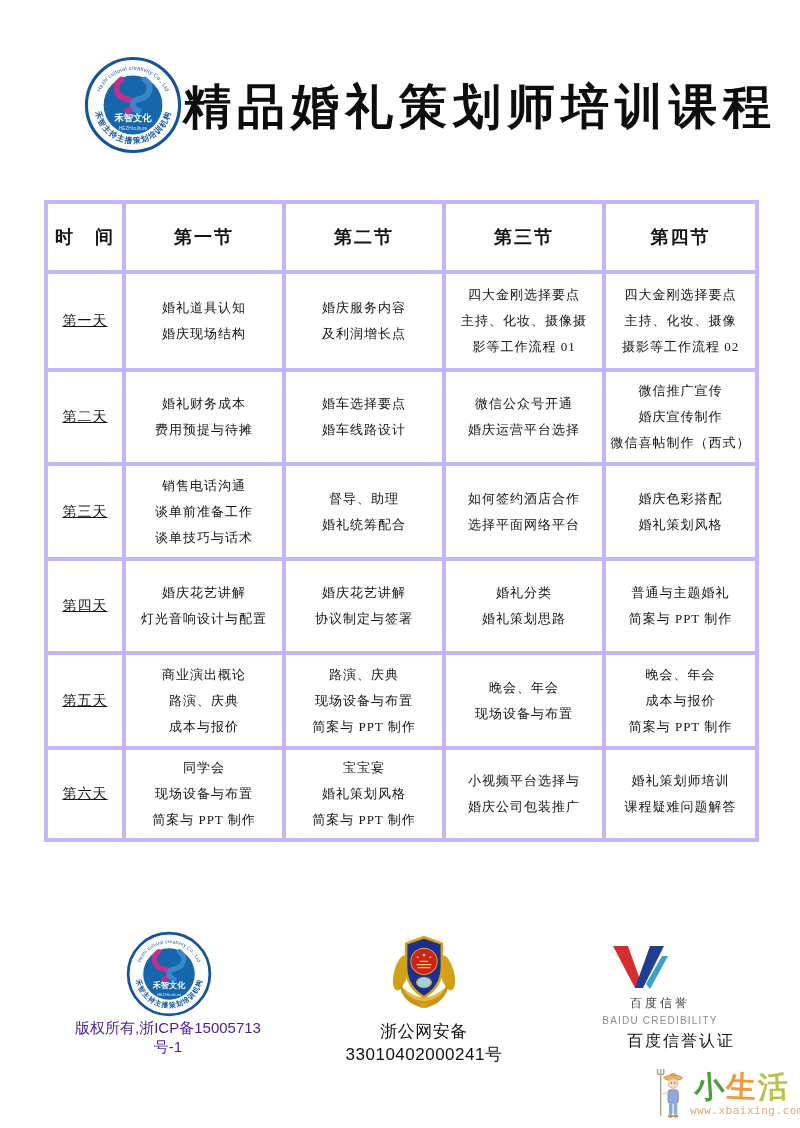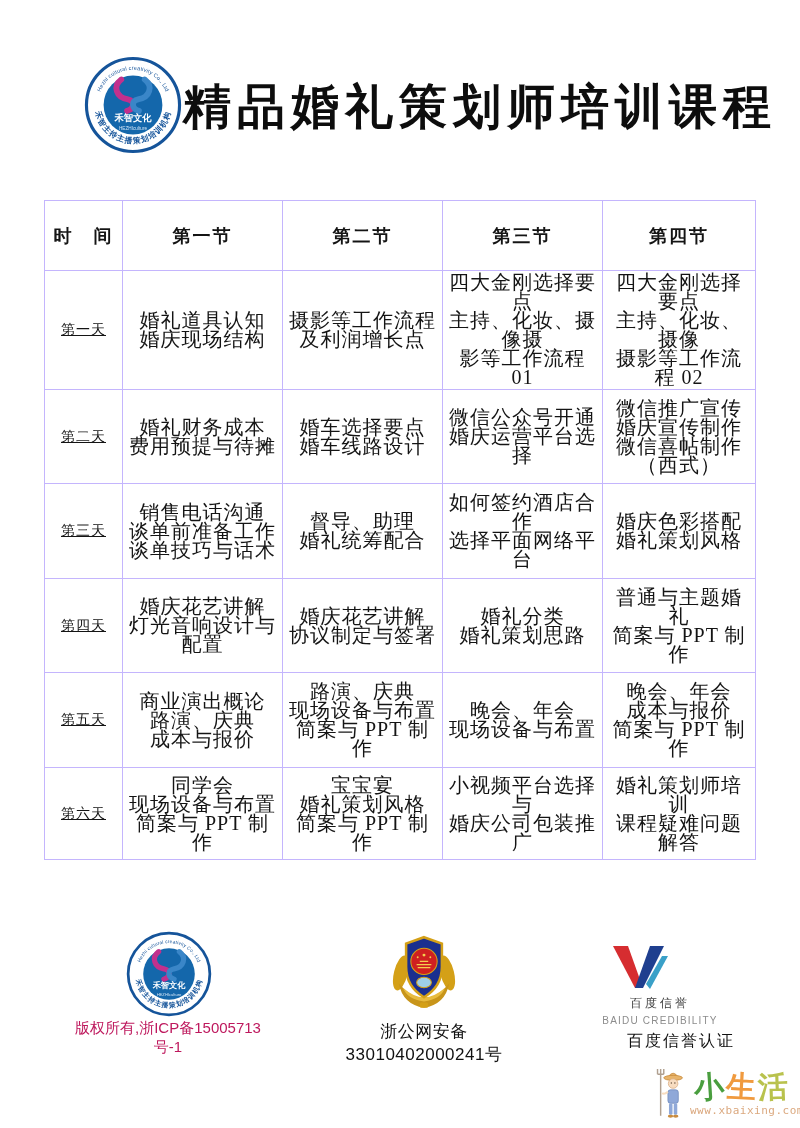--- a/index.html
+++ b/index.html
@@ -16,32 +16,32 @@
     position:absolute;left:183px;top:82px;width:580px;
     font-size:48px;font-weight:bold;letter-spacing:6px;line-height:1.05;
     color:#0d0d0d;white-space:nowrap;text-align:right;
   }
   
   table.schedule{
     position:absolute;left:44px;top:200px;width:712px;
     border-collapse:collapse;table-layout:fixed;
   }
   table.schedule th, table.schedule td{
-    border:1px solid #c4b5fd;text-align:center;vertical-align:middle;
+    border:4px solid #c4b5fd;text-align:center;vertical-align:middle;
     padding:2px 4px;box-sizing:border-box;
   }
   table.schedule th{font-size:18px;font-weight:bold;letter-spacing:2px;}
   td.day{font-size:14px;letter-spacing:1px;vertical-align:middle;text-decoration:underline;}
-  td.cell{font-size:20px;line-height:19px;letter-spacing:1px;white-space:pre-line;}
+  td.cell{font-size:13px;line-height:26px;letter-spacing:1px;white-space:pre-line;}
   tr.hdr{height:70px;}
   tr.r0{height:98px;} tr.r1{height:94px;} tr.r2{height:95px;}
   tr.r3{height:94px;} tr.r4{height:95px;} tr.r5{height:92px;}
   
   .ft-text{position:absolute;font-family:"Liberation Sans","DejaVu Sans",sans-serif;text-align:center;}
-  .icp-caption{left:62px;top:1019px;width:212px;font-size:15px;color:#be185d;}
+  .icp-caption{left:62px;top:1019px;width:212px;font-size:15px;color:#4c1d95;}
   .police-badge{position:absolute;left:392px;top:933px;width:64px;height:80px;}
   .police-caption{left:308px;top:1020px;width:232px;font-size:17px;font-weight:normal;color:#111111;letter-spacing:0.5px;}
   .baidu-v{position:absolute;left:612px;top:944px;width:58px;height:48px;}
   .baidu-cn{left:589px;top:995px;width:142px;font-size:12px;letter-spacing:3px;color:#3c3c3c;}
   .baidu-en{left:589px;top:1015px;width:142px;font-size:10px;letter-spacing:1.2px;color:#8c8c8c;}
   .baidu-caption{left:585px;top:1031px;width:150px;font-size:16px;letter-spacing:2px;color:#101010;text-align:right;}
   
   .watermark{position:absolute;left:654px;top:1066px;width:142px;height:58px;}
   .wm-farmer{position:absolute;left:2px;top:2px;width:28px;height:54px;}
   .wm-chars{position:absolute;left:40px;top:6px;white-space:nowrap;}
@@ -91,21 +91,21 @@
       <th>第二节</th>
       <th>第三节</th>
       <th>第四节</th>
     </tr>
   </thead>
   <tbody>
     <tr class="r0">
       <td class="day">第一天</td>
       <td class="cell">婚礼道具认知
 婚庆现场结构</td>
-      <td class="cell">摄影等工作流程
+      <td class="cell">婚庆服务内容
 及利润增长点</td>
       <td class="cell">四大金刚选择要点
 主持、化妆、摄像摄
 影等工作流程 01</td>
       <td class="cell">四大金刚选择要点
 主持、化妆、摄像
 摄影等工作流程 02</td>
     </tr>
     <tr class="r1">
       <td class="day">第二天</td>

